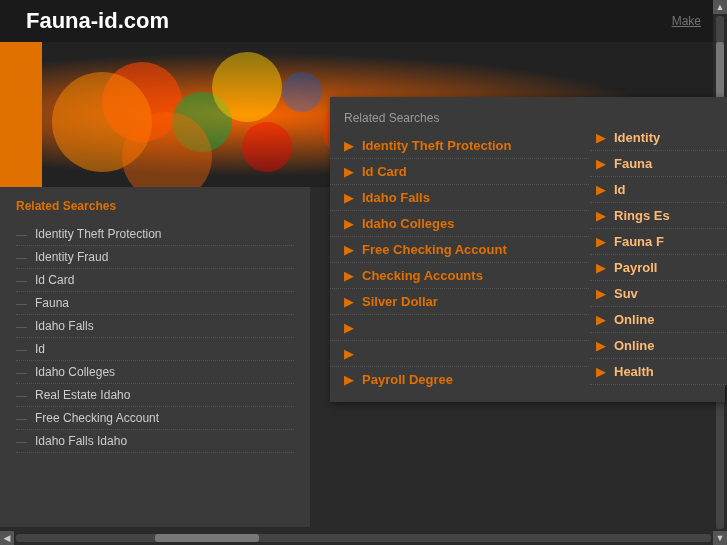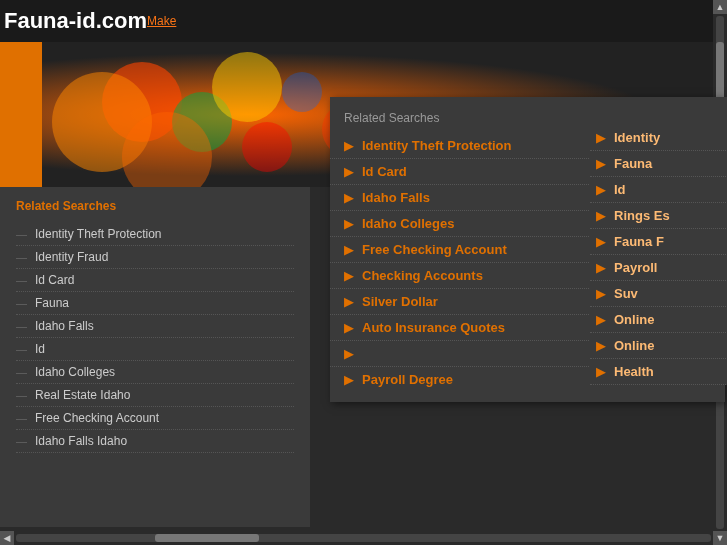--- a/index.html
+++ b/index.html
@@ -7,36 +7,37 @@
       width: 727px;
       height: 545px;
       overflow: hidden;
       font-family: Arial, sans-serif;
       background: #2a2a2a;
     }
 
     
     .header {
       background: #1a1a1a;
-      padding: 8px 4px;
+      padding: 8px 26px;
       display: flex;
       align-items: flex-start;
+      justify-content: space-between;
     }
     .site-title {
       color: #ffffff;
       font-size: 22px;
       font-weight: bold;
     }
     .site-subtitle {
       color: #999;
       font-size: 11px;
       margin-top: 2px;
     }
     .header-right {
-      color: #f97316;
+      color: #737373;
       font-size: 12px;
       padding-top: 6px;
       text-decoration: underline;
     }
 
     
     .hero {
       width: 100%;
       height: 145px;
       background: #111;
@@ -281,21 +282,20 @@
     <div class="overlay-item">
       <span class="orange-arrow">▶</span>
       <span class="overlay-link">Checking Accounts</span>
     </div>
     <div class="overlay-item">
       <span class="orange-arrow">▶</span>
       <span class="overlay-link">Silver Dollar</span>
     </div>
     <div class="overlay-item">
       <span class="orange-arrow">▶</span>
-      <span class="overlay-link">Auto Insurance Quotes</span>
     </div>
     <div class="overlay-item">
       <span class="orange-arrow">▶</span>
     </div>
     <div class="overlay-item">
       <span class="orange-arrow">▶</span>
       <span class="overlay-link">Payroll Degree</span>
     </div>
   </div>
 

